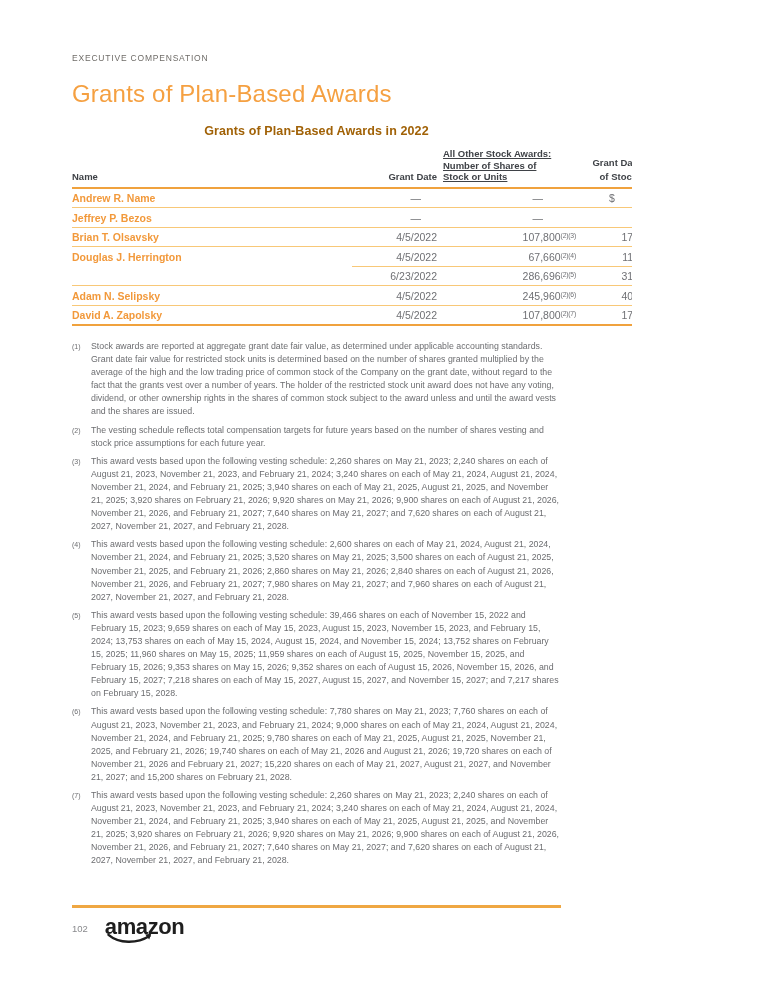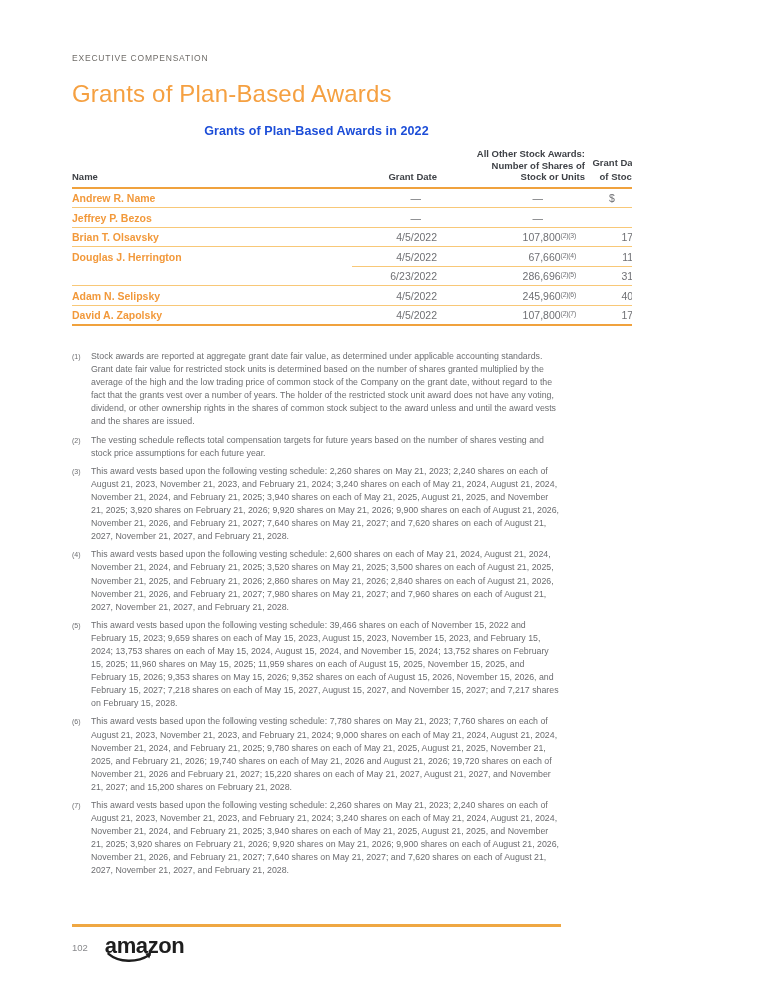--- a/index.html
+++ b/index.html
@@ -5,53 +5,53 @@
   * { margin:0; padding:0; box-sizing:border-box; }
   html,body { background:#ffffff; }
   body { width:768px; height:1000px; font-family:"Liberation Sans", sans-serif; position:relative; }
   .page { position:relative; width:632px; height:1000px; overflow:hidden; background:#fff; }
   .content { padding:53px 71px 0 72px; }
 
   .section-label { font-size:8.5px; letter-spacing:0.8px; color:#6f6c68; font-weight:400; }
 
   h1.page-title { margin-top:17px; font-size:24px; font-weight:400; color:#f5a041; letter-spacing:0.2px; }
 
-  .table-title { margin-top:16px; text-align:center; font-size:12.5px; font-weight:700; color:#1d4ed8; letter-spacing:0.1px; }
+  .table-title { margin-top:16px; text-align:center; font-size:12.5px; font-weight:700; color:#a16207; letter-spacing:0.1px; }
 
   table.awards { width:100%; border-collapse:separate; border-spacing:0; margin-top:10px; border-bottom:2.5px solid #f0a23d; table-layout:fixed; }
   col.c-name  { width:280px; }
   col.c-grant { width:91px; }
   col.c-shares{ width:142px; }
   col.c-fair  { width:111px; }
 
   th { vertical-align:bottom; font-size:9.5px; font-weight:700; color:#3f4247; line-height:11.5px; padding:0 0 4px 0; border-bottom:2.5px solid #f0a23d; white-space:nowrap; }
   th.col-name { text-align:left; }
   th.col-grant_date { text-align:right; padding-right:6px; }
-  th.col-shares { text-align:right; }
+  th.col-shares { text-align:left;text-decoration:underline; }
   th.col-fair_value { text-align:center; }
   th sup { font-size:6.5px; vertical-align:4px; font-weight:700; }
 
   td { font-size:10.5px; color:#6f7074; padding:3.5px 0 3px 0; white-space:nowrap; border-top:1.5px solid #f8c878; }
   tbody tr:first-child td { border-top:none; }
   tbody tr.partial td:first-child { border-top-color:transparent; }
   td.col-name { font-weight:700; color:#f2993b; text-align:left; }
   td.col-grant { text-align:right; padding-right:6px; }
   td.col-grant.dash { padding-right:22px; }
   td.col-shares { text-align:right; padding-right:9px; }
   td.col-shares.dash { padding-right:42px; }
   td sup { font-size:6.8px; vertical-align:3.5px; letter-spacing:-0.2px; }
   .fair-wrap { display:flex; padding-left:24px; padding-right:22px; }
   .fair-wrap .fv { margin-left:auto; }
 
-  .footnotes { margin-top:24px; }
+  .footnotes { margin-top:14px; }
   .footnote { display:grid; grid-template-columns:19px 1fr; margin-bottom:5px; }
   .fn-marker { font-size:7px; color:#6c6d70; line-height:12px; padding-top:1px; }
   .fn-text { font-size:8.8px; line-height:13.1px; color:#6c6d70; }
 
-  .footer { position:absolute; left:72px; right:71px; top:924px; }
+  .footer { position:absolute; left:72px; right:71px; top:905px; }
   .footer-rule { height:3px; background:#efa742; }
   .footer-row { display:flex; align-items:center; gap:17px; margin-top:11px; }
   .page-number { font-size:9.5px; color:#898a8d; }
   .logo { position:relative; display:inline-block; }
   .logo-text { font-size:22px; font-weight:700; color:#1e1e1e; letter-spacing:-0.4px; line-height:16px; }
   .logo svg.smile { position:absolute; left:2px; top:14px; }
 </style>
 </head>
 <body>
 

